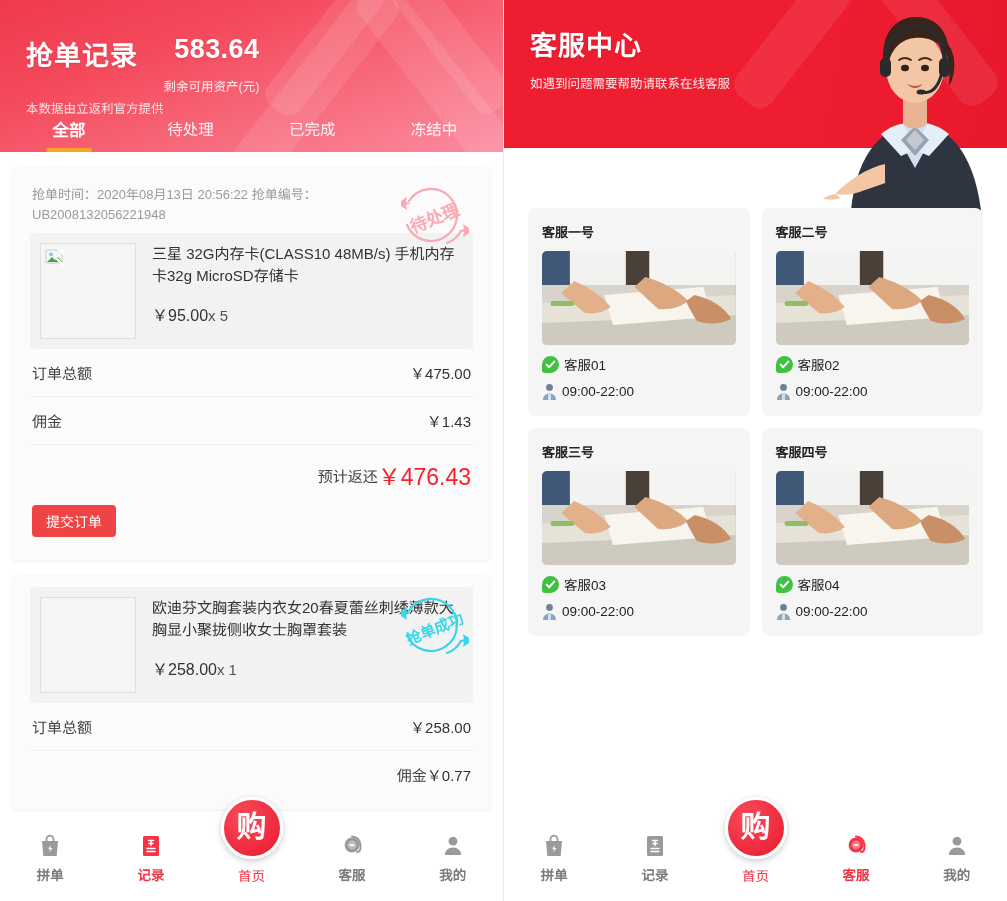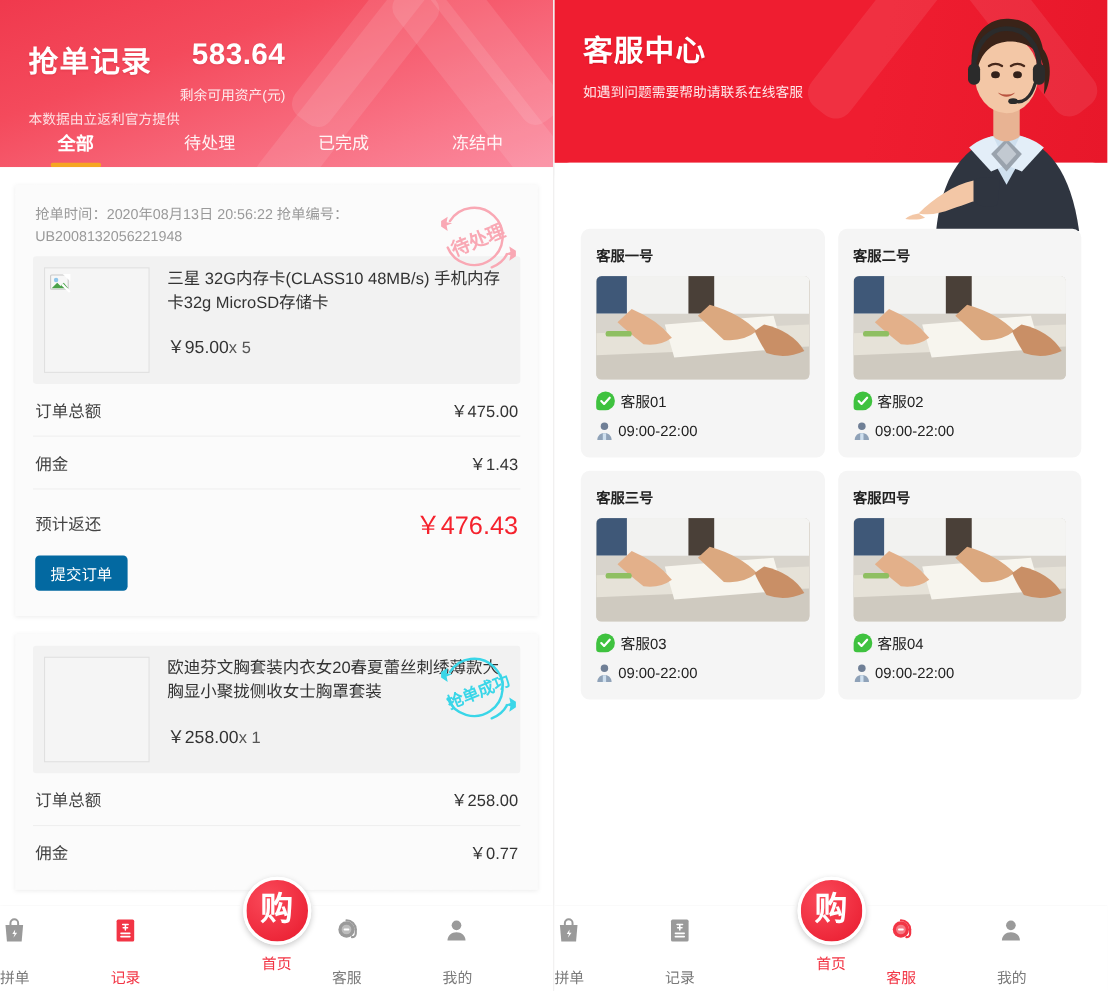--- a/index.html
+++ b/index.html
@@ -77,40 +77,40 @@
   .prod-thumb svg { position: absolute; left: 4px; top: 4px; width: 20px; height: 20px; }
   .prod-info { flex: 1; padding-left: 16px; display: flex; flex-direction: column; }
   .prod-name { color: #333; font-size: 15px; line-height: 1.48; }
   .prod-price-row { display: flex; align-items: baseline;
     margin-top: 14px; }
   .prod-price { color: #333; font-size: 16px; }
   .prod-qty { color: #555; font-size: 15px; }
 
   .sum-row { display: flex; justify-content: space-between; align-items: center;
     padding: 13px 2px; border-bottom: 1px solid #efefef; }
-  .sum-row:last-of-type { border-bottom: none; }
+  .sum-row:last-of-type { border-bottom: none; justify-content: flex-end; }
   .sum-lbl { color: #444; font-size: 15px; }
   .sum-val { color: #333; font-size: 15px; }
   .sum-row.big .sum-val { color: #f5222d; font-size: 23px; font-weight: 500; }
-  .btn-submit { display: inline-block; background: #0369a1; color: #fff; font-size: 14px;
+  .btn-submit { display: inline-block; background: #ef4444; color: #fff; font-size: 14px;
     padding: 6px 14px; border-radius: 4px; border: none; cursor: pointer; margin: 0 0 12px 2px; }
 
   
   .tabbar { position: absolute; left: 0; bottom: 0; width: 100%; height: 78px;
     background: #ffffff; display: flex; align-items: flex-start; z-index: 30; }
   .tabbar::before {
     content: ""; position: absolute; left: 0; top: 0; width: 100%; height: 78px;
     background: #fff;
     -webkit-mask: radial-gradient(circle at 50% 2px, transparent 0 33px, #000 33.5px);
             mask: radial-gradient(circle at 50% 2px, transparent 0 33px, #000 33.5px);
     box-shadow: 0 -1px 3px rgba(0,0,0,.10);
   }
   .tab-items { position: relative; display: flex; width: 100%; z-index: 2; padding-top: 10px; }
-  .tab-item { flex: 1; display: flex; flex-direction: column; align-items: flex-start;
-    cursor: pointer; gap: 19px; }
+  .tab-item { flex: 1; display: flex; flex-direction: column; align-items: center;
+    cursor: pointer; gap: 5px; font-weight: bold; }
   .tab-item .ticon { width: 26px; height: 26px; display: block; }
   .tab-item .tlbl { font-size: 13.5px; color: #7b7b7b; }
   .tab-item.active .tlbl { color: #f23545; }
   .tab-item.center { visibility: hidden; }
   .fab { position: absolute; left: 50%; transform: translateX(-50%); top: -26px;
     width: 62px; height: 62px; border-radius: 50%;
     background: radial-gradient(circle at 35% 30%, #fa4a5a, #e8192c);
     box-shadow: 0 2px 6px rgba(0,0,0,.22); z-index: 5; cursor: pointer;
     display: flex; align-items: center; justify-content: center; border: 3px solid #fff; }
   .fab .g { color: #fff; font-size: 30px; font-weight: bold; line-height: 1; margin-top: -2px; }

